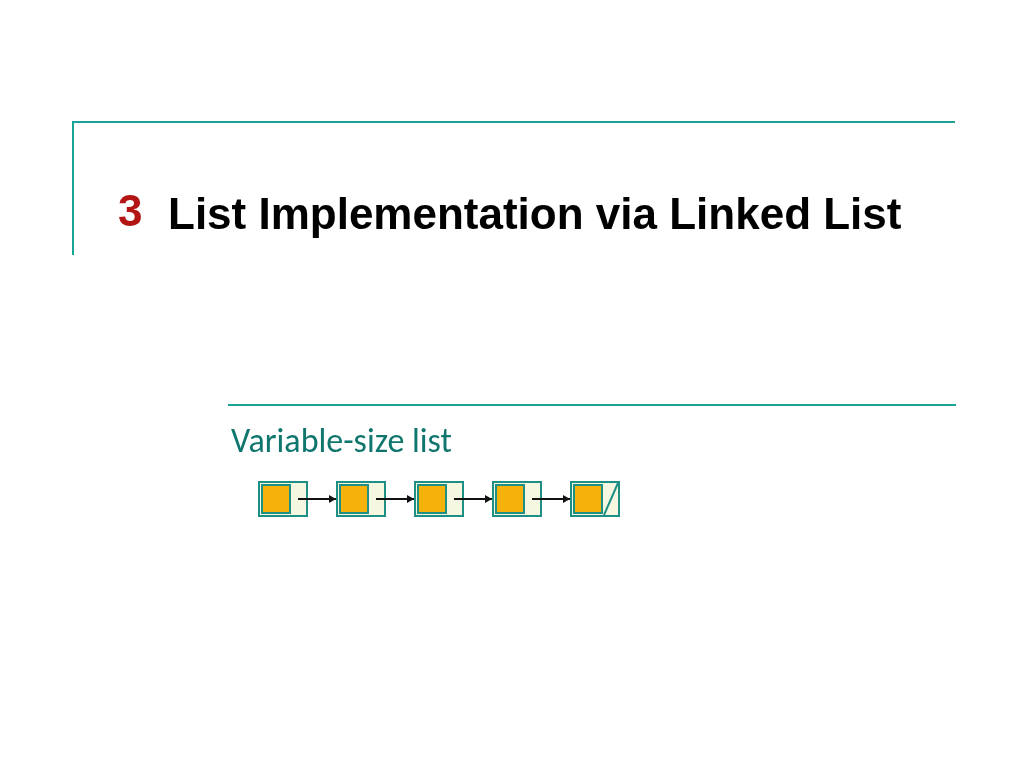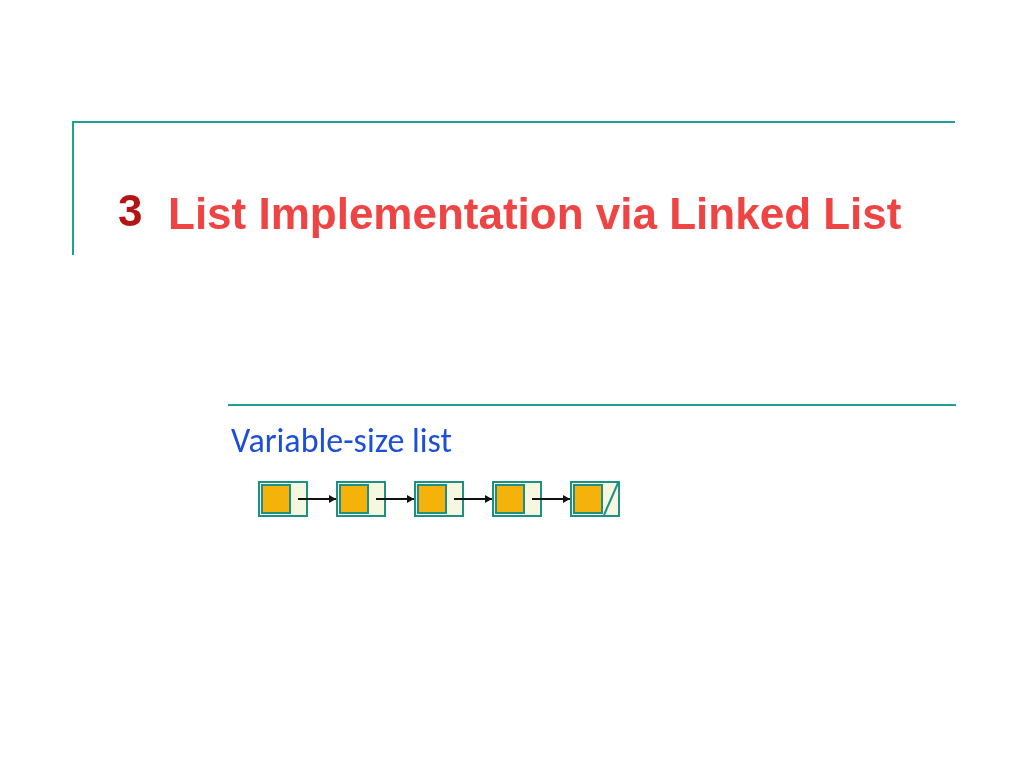--- a/index.html
+++ b/index.html
@@ -35,37 +35,37 @@
     color: #b31515;
     font-family: Verdana, Geneva, sans-serif;
   }
   .title {
     position: absolute;
     top: 186px;
     left: 168px;
     width: 760px;
     font-size: 44px;
     font-weight: 800;
-    color: #ef4444;
+    color: #000000;
     line-height: 1.25;
     font-family: Verdana, Geneva, sans-serif;
   }
   .sub-rule {
     position: absolute;
     top: 404px;
     left: 228px;
     width: 728px;
     border-top: 2px solid #1aa297;
   }
   .subtitle {
     position: absolute;
     top: 420px;
     left: 231px;
     font-size: 34px;
-    color: #1d4ed8;
+    color: #0f766e;
     font-family: Calibri, Arial, sans-serif;
   }
   .diagram {
     position: absolute;
     top: 478px;
     left: 258px;
   }
 </style>
 </head>
 <body>

